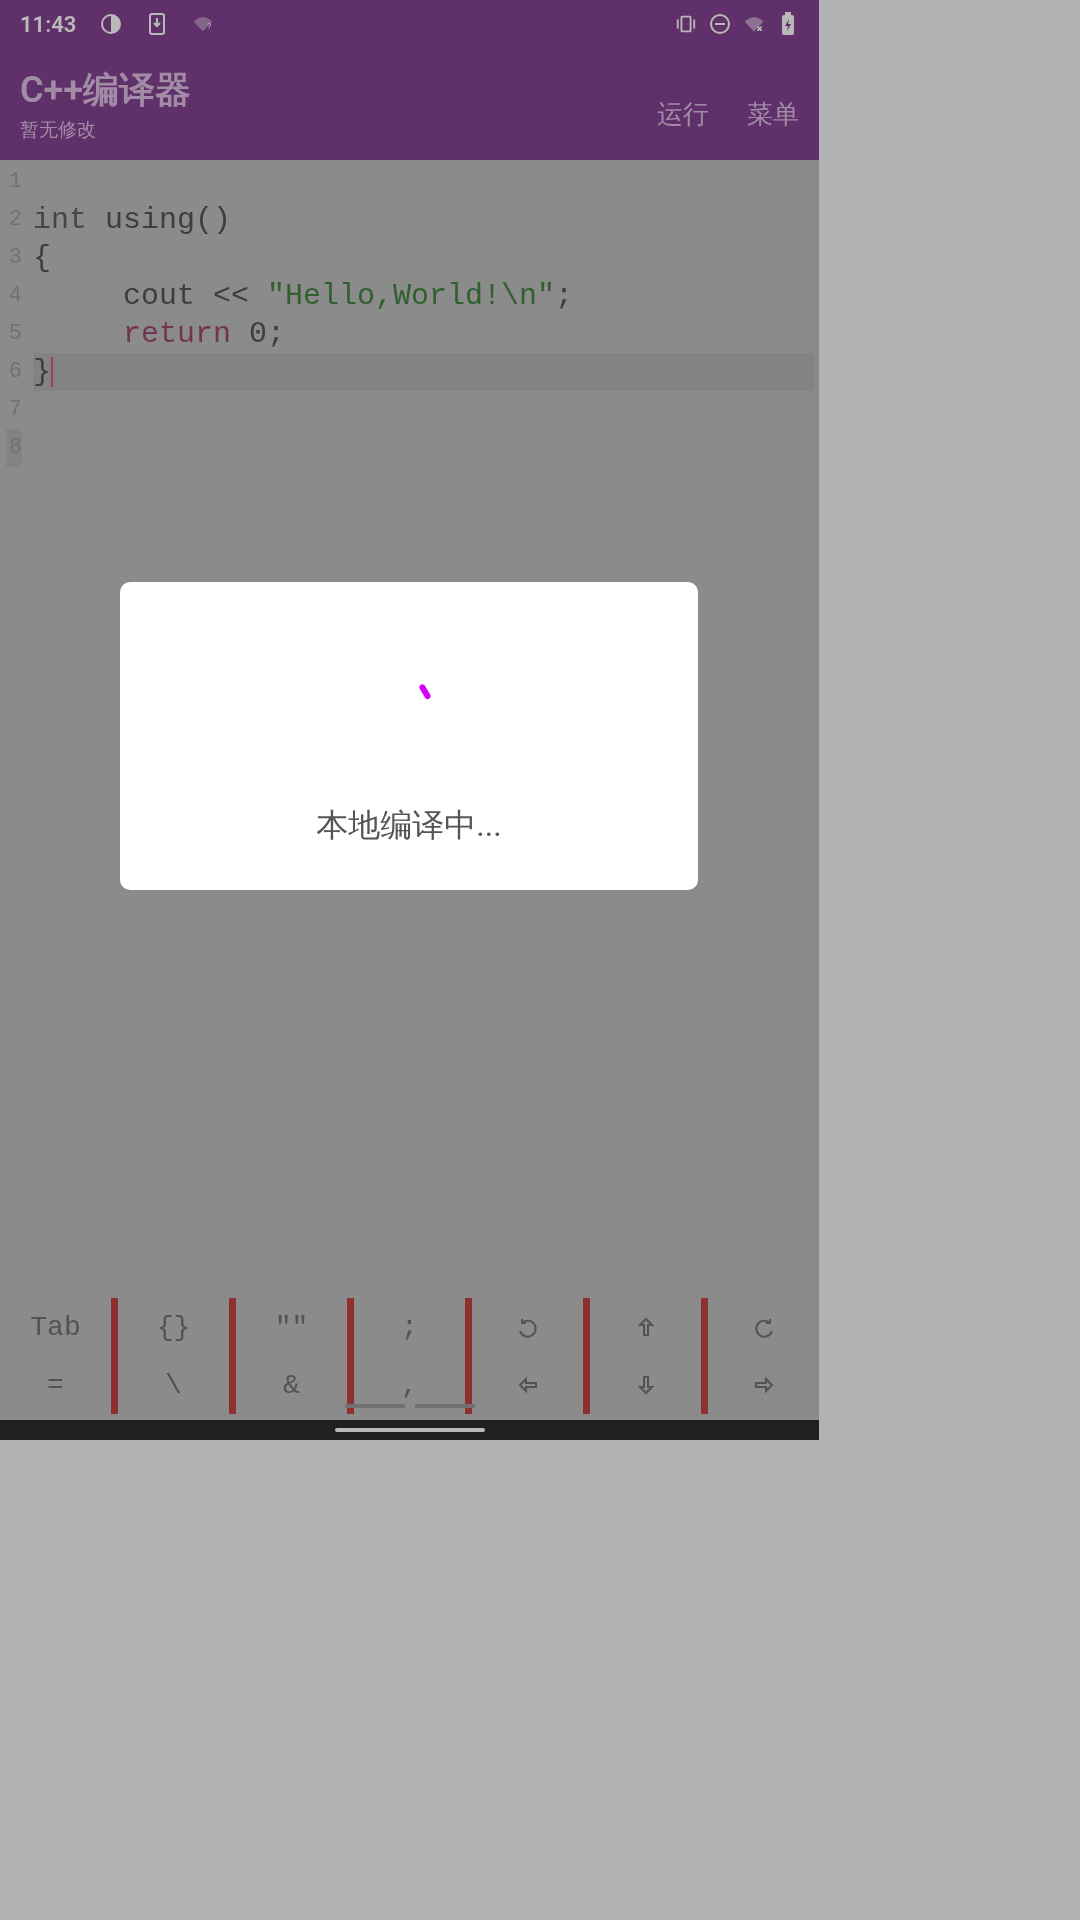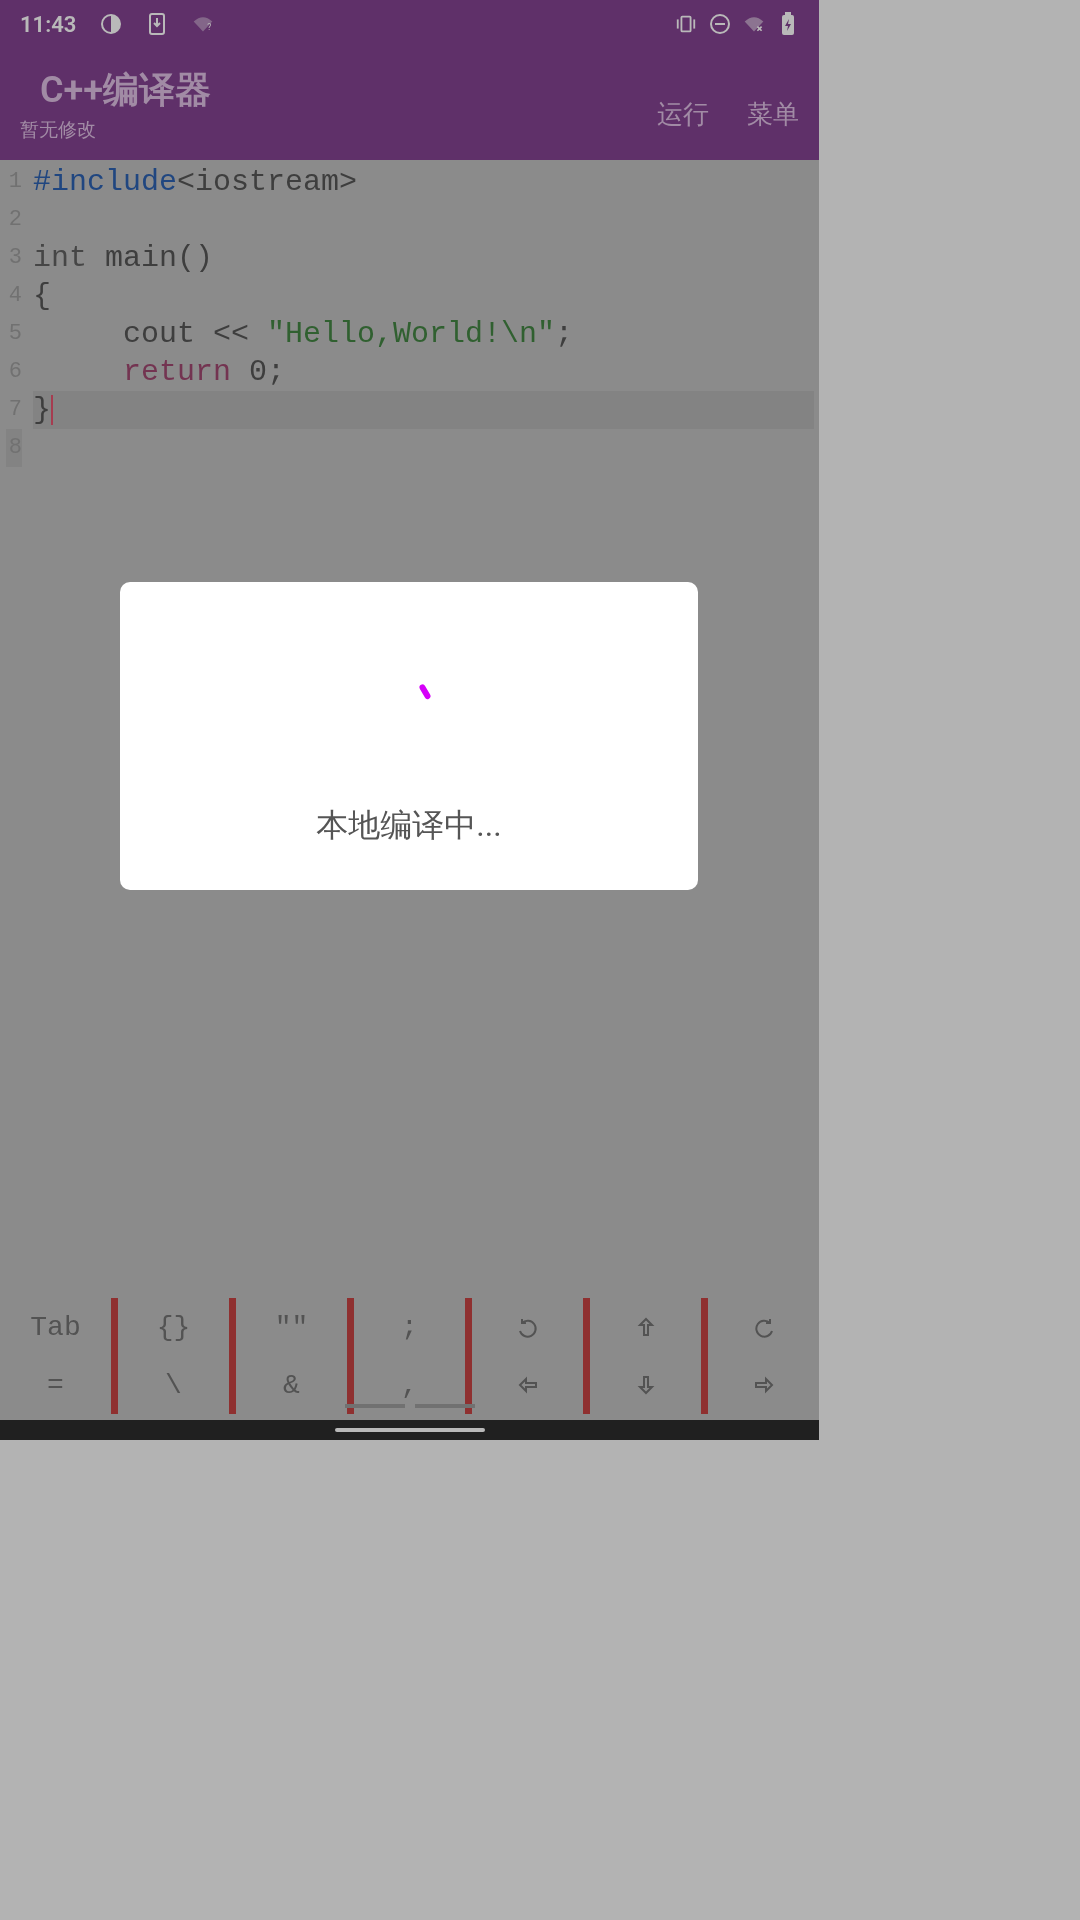--- a/index.html
+++ b/index.html
@@ -54,21 +54,20 @@
       padding: 0 20px;
     }
     .app-bar-left {
       display: flex;
       flex-direction: column;
     }
     .app-title {
       color: #D8B3DE;
       font-size: 36px;
       font-weight: 600;
-      margin-left: 20px;
     }
     .app-subtitle {
       color: #D8B3DE;
       font-size: 19px;
       margin-top: 2px;
     }
     .app-bar-right {
       display: flex;
       gap: 38px;
       margin-top: 20px;
@@ -307,23 +306,22 @@
       <div class="gutter-line">1</div>
       <div class="gutter-line">2</div>
       <div class="gutter-line">3</div>
       <div class="gutter-line">4</div>
       <div class="gutter-line">5</div>
       <div class="gutter-line">6</div>
       <div class="gutter-line">7</div>
       <div class="gutter-line highlight-line">8</div>
     </div>
     <div class="code-lines">
-      <div class="code-line"><span class="tok-preproc">#include</span><span class="tok-angle">&lt;iostream&gt;</span></div>
       <div class="code-line"></div>
-      <div class="code-line"><span class="tok-type">int</span> <span class="tok-ident">main()</span></div>
+      <div class="code-line"><span class="tok-type">int</span> <span class="tok-ident">using()</span></div>
       <div class="code-line"><span class="tok-punct">{</span></div>
       <div class="code-line"><span>     </span><span class="tok-ident">cout</span><span class="tok-punct"> &lt;&lt; </span><span class="tok-string">"Hello,World!\n"</span><span class="tok-punct">;</span></div>
       <div class="code-line"><span>     </span><span class="tok-return">return</span><span class="tok-number"> 0</span><span class="tok-punct">;</span></div>
       <div class="code-line highlight-line"><span class="tok-punct cursor-mark">}</span></div>
     </div>
   </div>
 </div>
 
 <div class="bottom-toolbar">
   <div class="toolbar-row">

